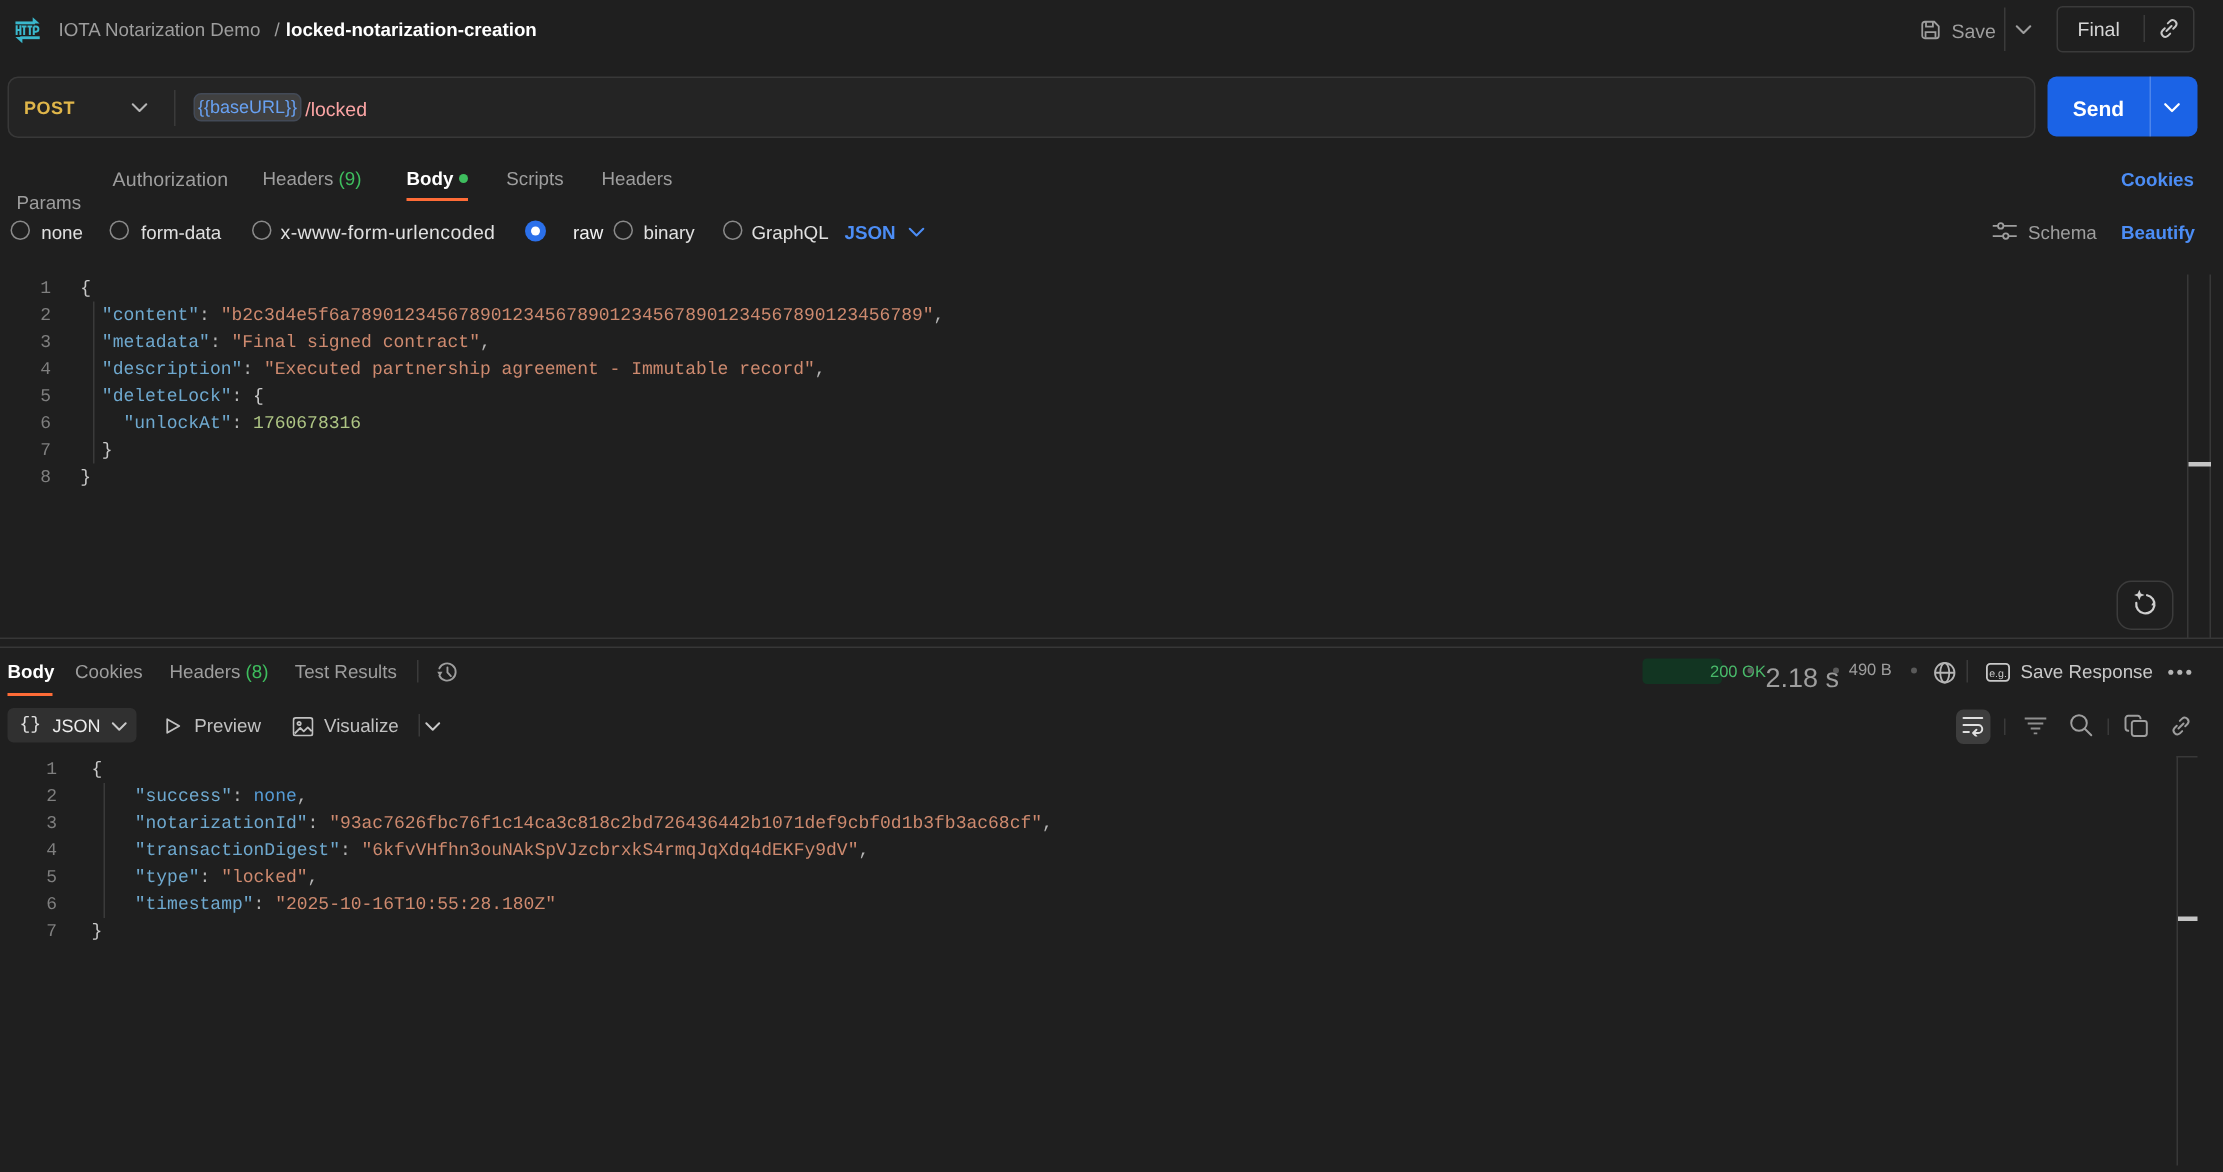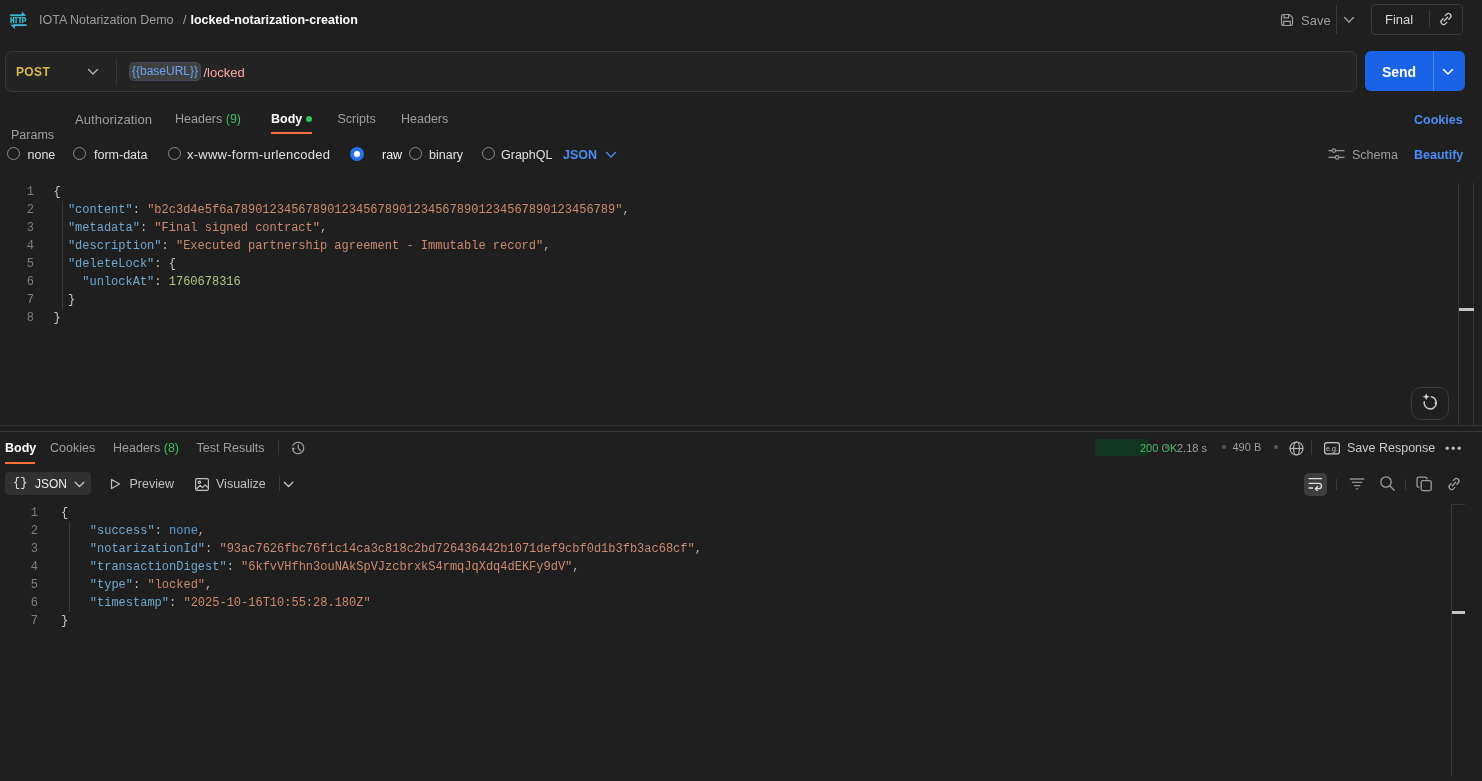--- a/index.html
+++ b/index.html
@@ -167,21 +167,21 @@
   <path d="M2.9 10.4A5.7 5.7 0 1 0 2.9 5.6"></path>
   <polygon points="1.5,7.8 5.0,7.8 3.25,10.9" fill="#9e9e9e" stroke="none"></polygon>
   <path d="M8.3 4.9v3.4l2.3 2.4"></path>
 </svg>
 </div>
 <div class="abs" style="left:5px;top:462px;width:30px;height:2px;background:#ff6c37;"></div>
 
 <div class="abs" style="left:1095px;top:439px;width:53px;height:17px;background:#123522;border-radius:3px;"></div>
 <div class="abs" style="left:1104px;top:441.5px;font-size:11px;font-weight:400;color:#49b96a;margin-left:36px;">200 OK</div>
 <div class="abs" style="left:1164.5px;top:445px;width:4px;height:4px;border-radius:2px;background:#5a5a5a;"></div>
-<div class="abs gray" style="left:1177px;top:441.5px;font-size:11px;">2.18 s</div>
+<div class="abs gray" style="left:1177px;top:441.5px;font-size:18px;">2.18 s</div>
 <div class="abs" style="left:1222px;top:445px;width:4px;height:4px;border-radius:2px;background:#5a5a5a;"></div>
 <div class="abs gray" style="left:1232.5px;top:441px;font-size:11px;">490 B</div>
 <div class="abs" style="left:1274px;top:445px;width:4px;height:4px;border-radius:2px;background:#5a5a5a;"></div>
 <div class="abs" style="left:1288px;top:440px;">
 <svg width="17" height="17" viewBox="0 0 17 17" fill="none" stroke="#b5b5b5" stroke-width="1.2">
   <circle cx="8.5" cy="8.5" r="6.5"></circle>
   <ellipse cx="8.5" cy="8.5" rx="3" ry="6.5"></ellipse>
   <path d="M2 8.5h13"></path>
 </svg>
 </div>

